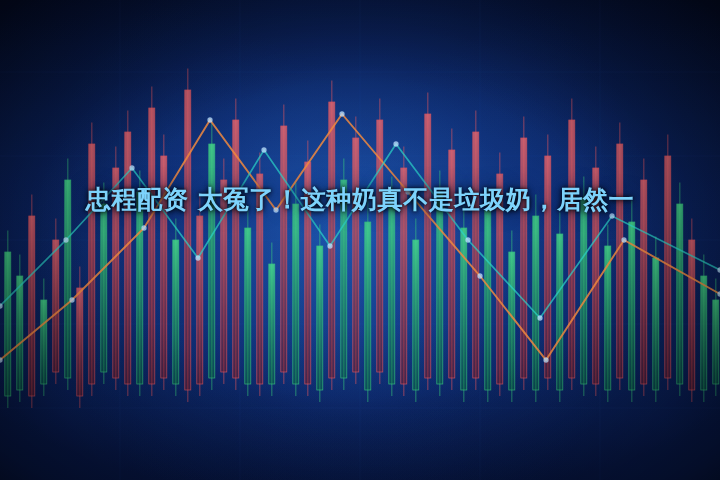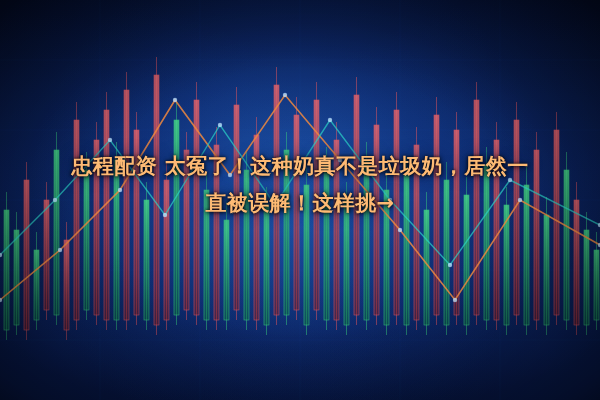--- a/index.html
+++ b/index.html
@@ -50,21 +50,21 @@
     inset: 0;
     opacity: 0.25;
   }
   
   .headline {
     position: absolute;
     left: 0;
     right: 0;
     top: 148px;
     text-align: center;
-    color: #fdba74;
+    color: #7dd3fc;
     font-size: 21px;
     line-height: 37px;
     font-weight: 700;
     letter-spacing: 0.4px;
     padding: 0 14px;
     box-sizing: border-box;
     text-shadow:
       0 0 3px rgba(0,0,0,0.85),
       0 1px 5px rgba(0,0,0,0.8),
       0 0 16px rgba(0,20,60,0.9);
@@ -260,16 +260,15 @@
         <circle cx="450" cy="265" r="2.2" fill="#bfe3ff" opacity="0.75"></circle>
         <circle cx="510" cy="180" r="2.2" fill="#bfe3ff" opacity="0.75"></circle>
         <circle cx="600" cy="225" r="2.2" fill="#bfe3ff" opacity="0.75"></circle>
       </g>
   </svg>
 
   <div class="vignette"></div>
 
   <div class="headline">
     <div>忠程配资 太冤了！这种奶真不是垃圾奶，居然一</div>
-    <div>直被误解！这样挑→</div>
   </div>
 
 </div>
 
 </body></html>

